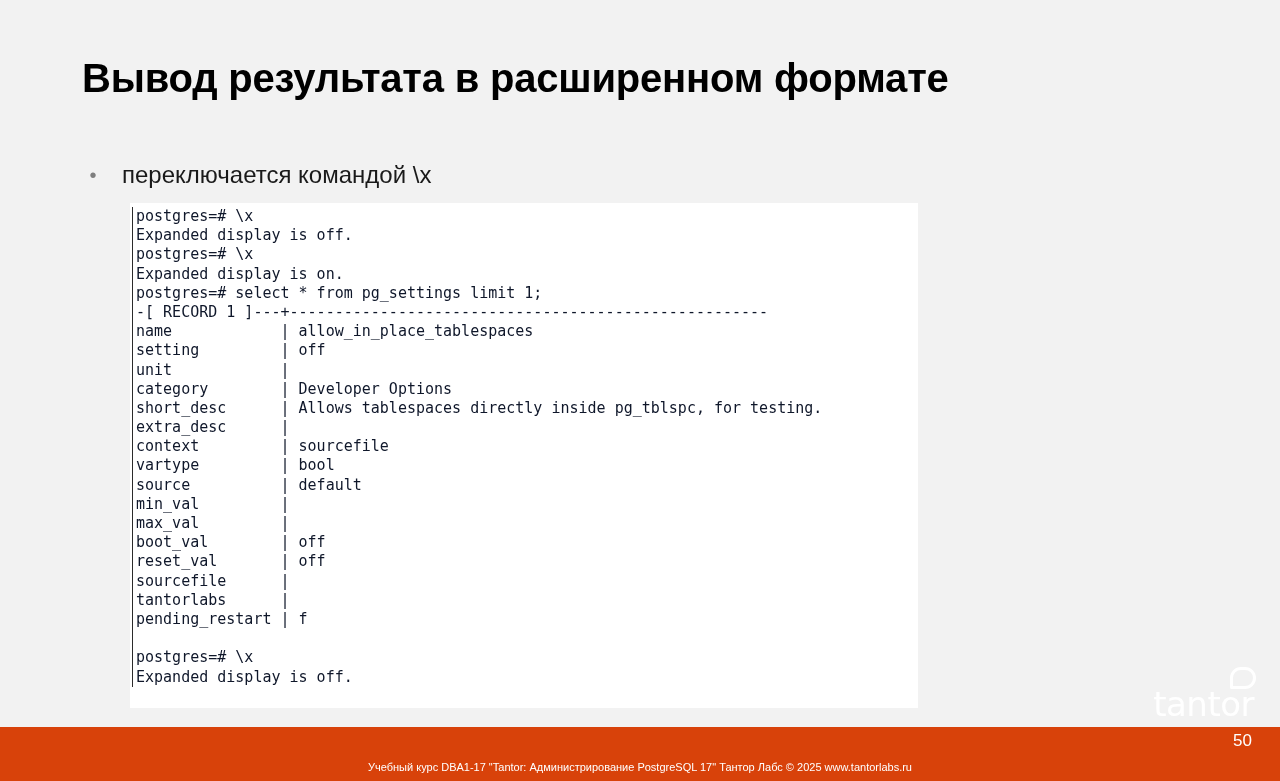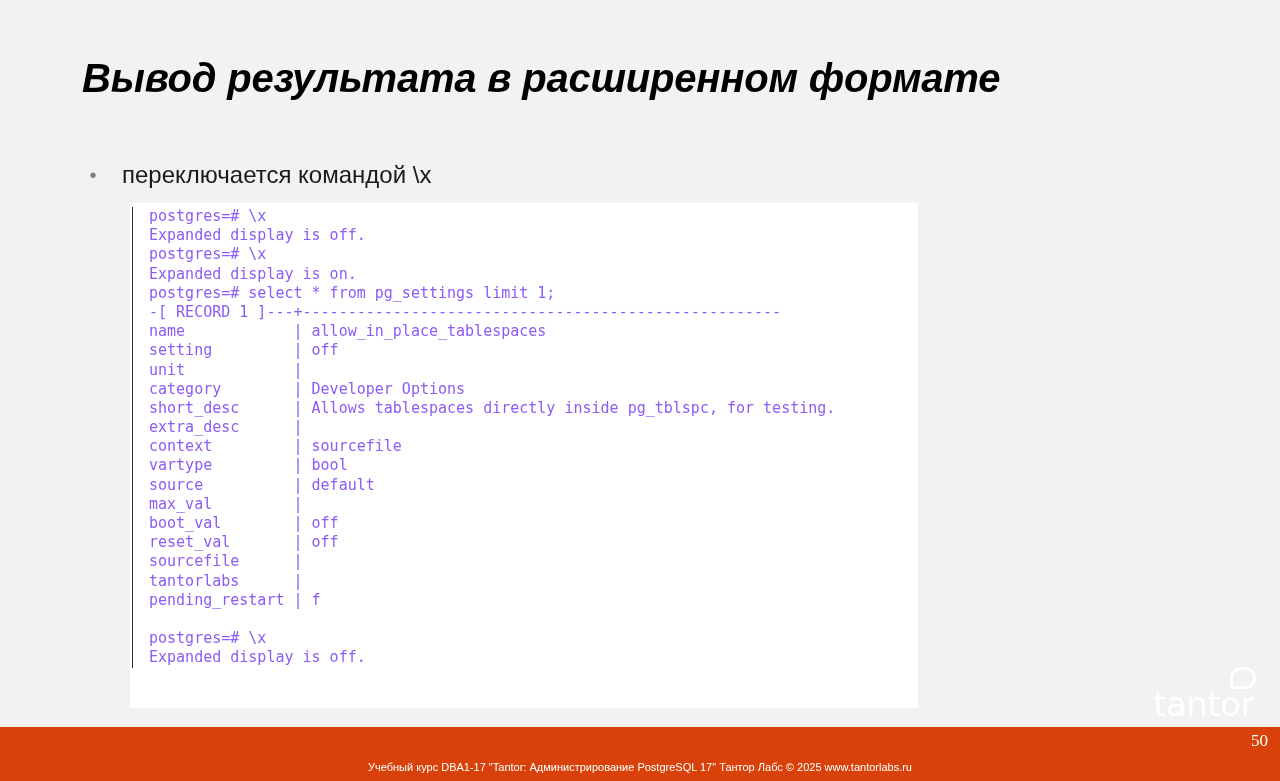--- a/index.html
+++ b/index.html
@@ -23,21 +23,20 @@
 
   .slide-title {
     position: absolute;
     left: 82px;
     top: 56px;
     font-size: 40px;
     font-weight: bold;
     color: #000000;
     letter-spacing: -0.2px;
     white-space: nowrap;
-    font-style: italic;
   }
 
   .bullet-row {
     position: absolute;
     left: 86px;
     top: 158px;
     display: flex;
     align-items: flex-start;
   }
   .bullet-dot {
@@ -64,24 +63,24 @@
     background: #ffffff;
     border: 0;
     box-sizing: border-box;
     padding: 4px 0 0 2px;
     overflow: hidden;
   }
   .console-line {
     font-family: "DejaVu Sans Mono", monospace;
     font-size: 15px;
     line-height: 19.2px;
-    color: #8b5cf6;
+    color: #0f172a;
     white-space: pre;
     border-left: 1px solid #2b2b2b;
-    padding-left: 16px;
+    padding-left: 3px;
     height: 19.2px;
   }
 
   .footer-bar {
     position: absolute;
     left: 0;
     bottom: 0;
     width: 1280px;
     height: 54px;
     background: #d8420a;
@@ -91,25 +90,25 @@
     left: 0;
     right: 0;
     bottom: 8px;
     text-align: center;
     font-size: 11px;
     color: #ffffff;
     font-family: "Liberation Sans", sans-serif;
   }
   .page-number {
     position: absolute;
-    right: 12px;
+    right: 28px;
     bottom: 30px;
     font-size: 17px;
     color: #ffffff;
-    font-family: Liberation Serif, serif;
+    font-family: Liberation Sans, sans-serif;
   }
   .logo {
     position: absolute;
     right: 26px;
     bottom: 60px;
     display: flex;
     align-items: flex-end;
     gap: 4px;
   }
   .logo-text {
@@ -152,20 +151,21 @@
     <div class="console-line">-[ RECORD 1 ]---+-----------------------------------------------------</div>
     <div class="console-line">name            | allow_in_place_tablespaces</div>
     <div class="console-line">setting         | off</div>
     <div class="console-line">unit            |</div>
     <div class="console-line">category        | Developer Options</div>
     <div class="console-line">short_desc      | Allows tablespaces directly inside pg_tblspc, for testing.</div>
     <div class="console-line">extra_desc      |</div>
     <div class="console-line">context         | sourcefile</div>
     <div class="console-line">vartype         | bool</div>
     <div class="console-line">source          | default</div>
+    <div class="console-line">min_val         |</div>
     <div class="console-line">max_val         |</div>
     <div class="console-line">boot_val        | off</div>
     <div class="console-line">reset_val       | off</div>
     <div class="console-line">sourcefile      |</div>
     <div class="console-line">tantorlabs      |</div>
     <div class="console-line">pending_restart | f</div>
     <div class="console-line"></div>
     <div class="console-line">postgres=# \x</div>
     <div class="console-line">Expanded display is off.</div>
   </div>

